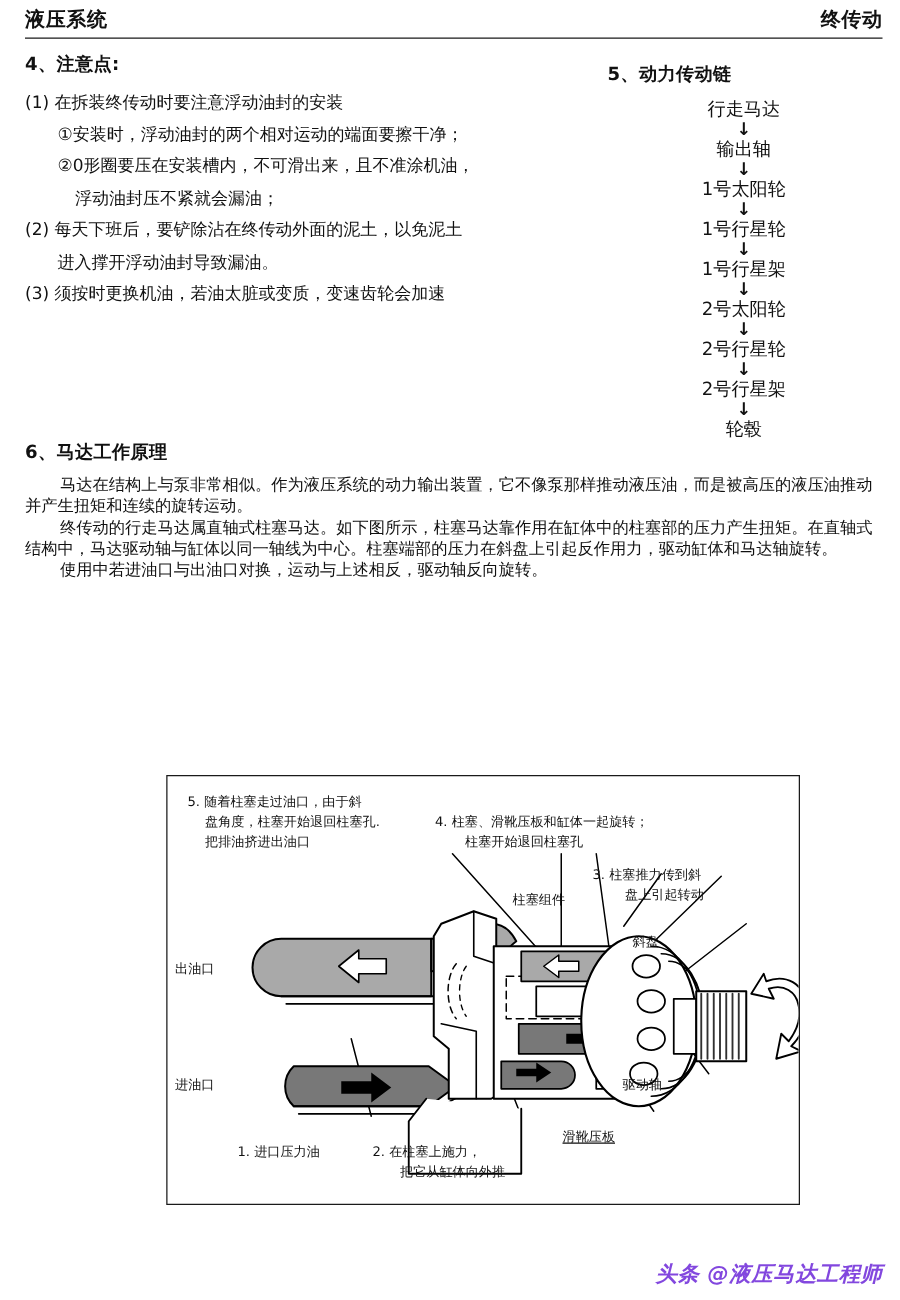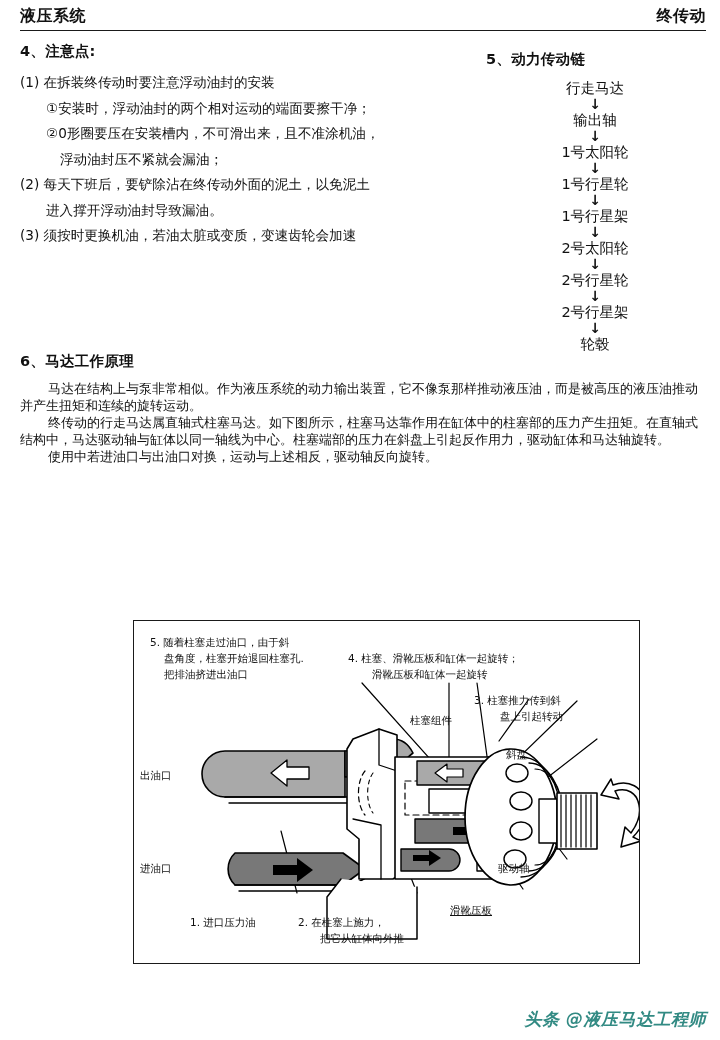--- a/index.html
+++ b/index.html
@@ -132,21 +132,21 @@
   
   #watermark {
     position: absolute;
     left: 462px;
     top: 1008px;
     width: 244px;
     text-align: right;
     font-size: 17px;
     font-weight: bold;
     font-style: italic;
-    color: #0f766e;
+    color: #6d28d9;
     letter-spacing: 0.5px;
     opacity: 0.85;
   }
 </style>
 </head>
 <body>
 
 <div id="page-header">
   <span class="hdr-txt">液压系统</span>
   <span class="hdr-txt">终传动</span>
@@ -296,21 +296,21 @@
         <path d="M436 164 c16 -6 30 2 32 18 c2 14 -4 26 -12 34 l8 4 l-20 6 l4 -20 l6 6 c6 -8 10 -18 8 -28 c-2 -12 -12 -18 -24 -14 l4 8 l-18 -4 l10 -16 z"></path>
       </g>
     </g>
   </svg>
 
   <div class="fig-label" style="left:16px; top:14px;">5. 随着柱塞走过油口，由于斜</div>
   <div class="fig-label" style="left:30px; top:30px;">盘角度，柱塞开始退回柱塞孔.</div>
   <div class="fig-label" style="left:30px; top:46px;">把排油挤进出油口</div>
 
   <div class="fig-label" style="left:214px; top:30px;">4. 柱塞、滑靴压板和缸体一起旋转；</div>
-  <div class="fig-label" style="left:238px; top:46px;">滑靴压板和缸体一起旋转</div>
+  <div class="fig-label" style="left:238px; top:46px;">柱塞开始退回柱塞孔</div>
 
   <div class="fig-label" style="left:340px; top:72px;">3. 柱塞推力传到斜</div>
   <div class="fig-label" style="left:366px; top:88px;">盘上引起转动</div>
 
   <div class="fig-label" style="left:276px; top:92px;">柱塞组件</div>
   <div class="fig-label" style="left:372px; top:126px;">斜盘</div>
   <div class="fig-label" style="left:364px; top:240px;">驱动轴</div>
   <div class="fig-label" style="left:316px; top:282px;text-decoration:underline;">滑靴压板</div>
 
   <div class="fig-label" style="left:6px; top:147px;">出油口</div>

